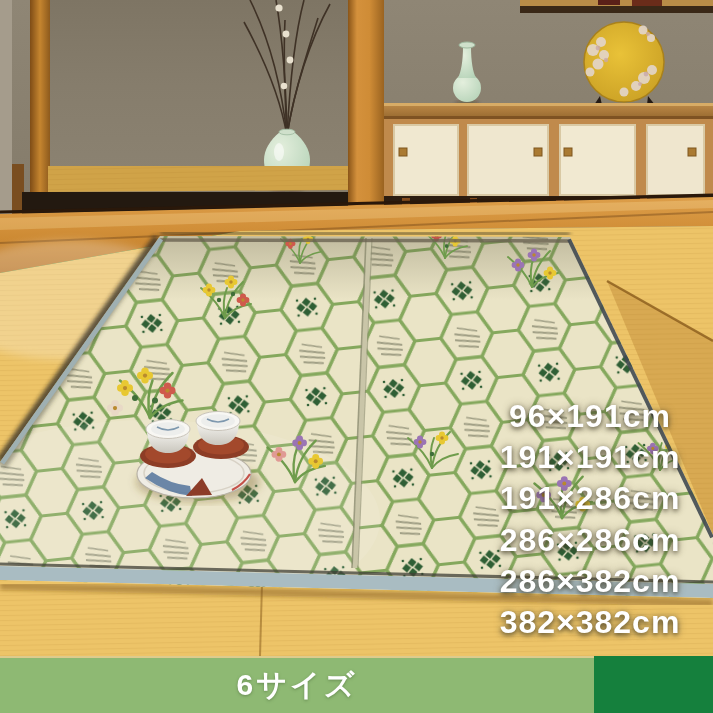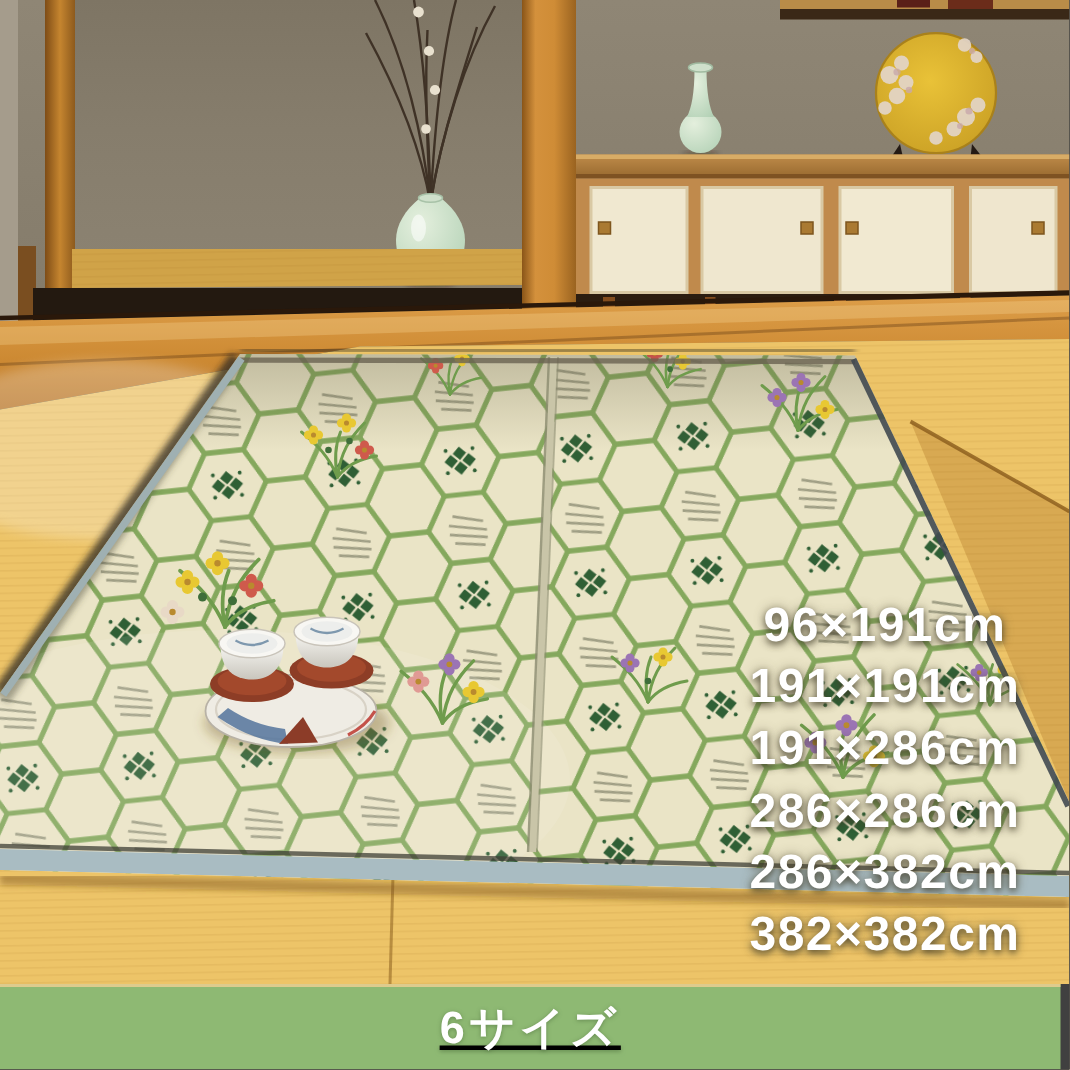--- a/index.html
+++ b/index.html
@@ -1,31 +1,31 @@
 <!DOCTYPE html>
 <html><head>
 <meta charset="utf-8">
 <style>
   html,body{margin:0;padding:0;background:#222;}
   .stage{
     position:relative;width:713px;height:713px;overflow:hidden;
-    background:#404040;font-family:"Liberation Sans",sans-serif;
+    background:#15803d;font-family:"Liberation Sans",sans-serif;
   }
   .stage svg{position:absolute;left:0;top:0;}
   .size-list{
     position:absolute;top:396px;left:440px;width:300px;
     text-align:center;color:#fff;font-weight:bold;font-size:32px;
     line-height:41.2px;letter-spacing:1px;
     text-shadow:0 2px 5px rgba(60,55,35,.8),0 0 8px rgba(90,85,60,.45);
   }
   .size-line{white-space:nowrap;}
   .banner{
-    position:absolute;left:0;top:656px;width:707px;height:57px;
+    position:absolute;left:0;top:656px;width:594px;height:57px;
     background:#8eb973;border-top:2px solid #ddcb8d;box-sizing:border-box;
-    display:flex;align-items:center;justify-content:center;text-decoration:underline;
+    display:flex;align-items:center;justify-content:center;
   }
   .banner-label{
     color:#fff;font-weight:bold;font-size:30px;letter-spacing:3px;
     text-shadow:0 1px 3px rgba(70,100,55,.55);
   }
 </style>
 </head>
 <body>
 
 <div class="stage">

